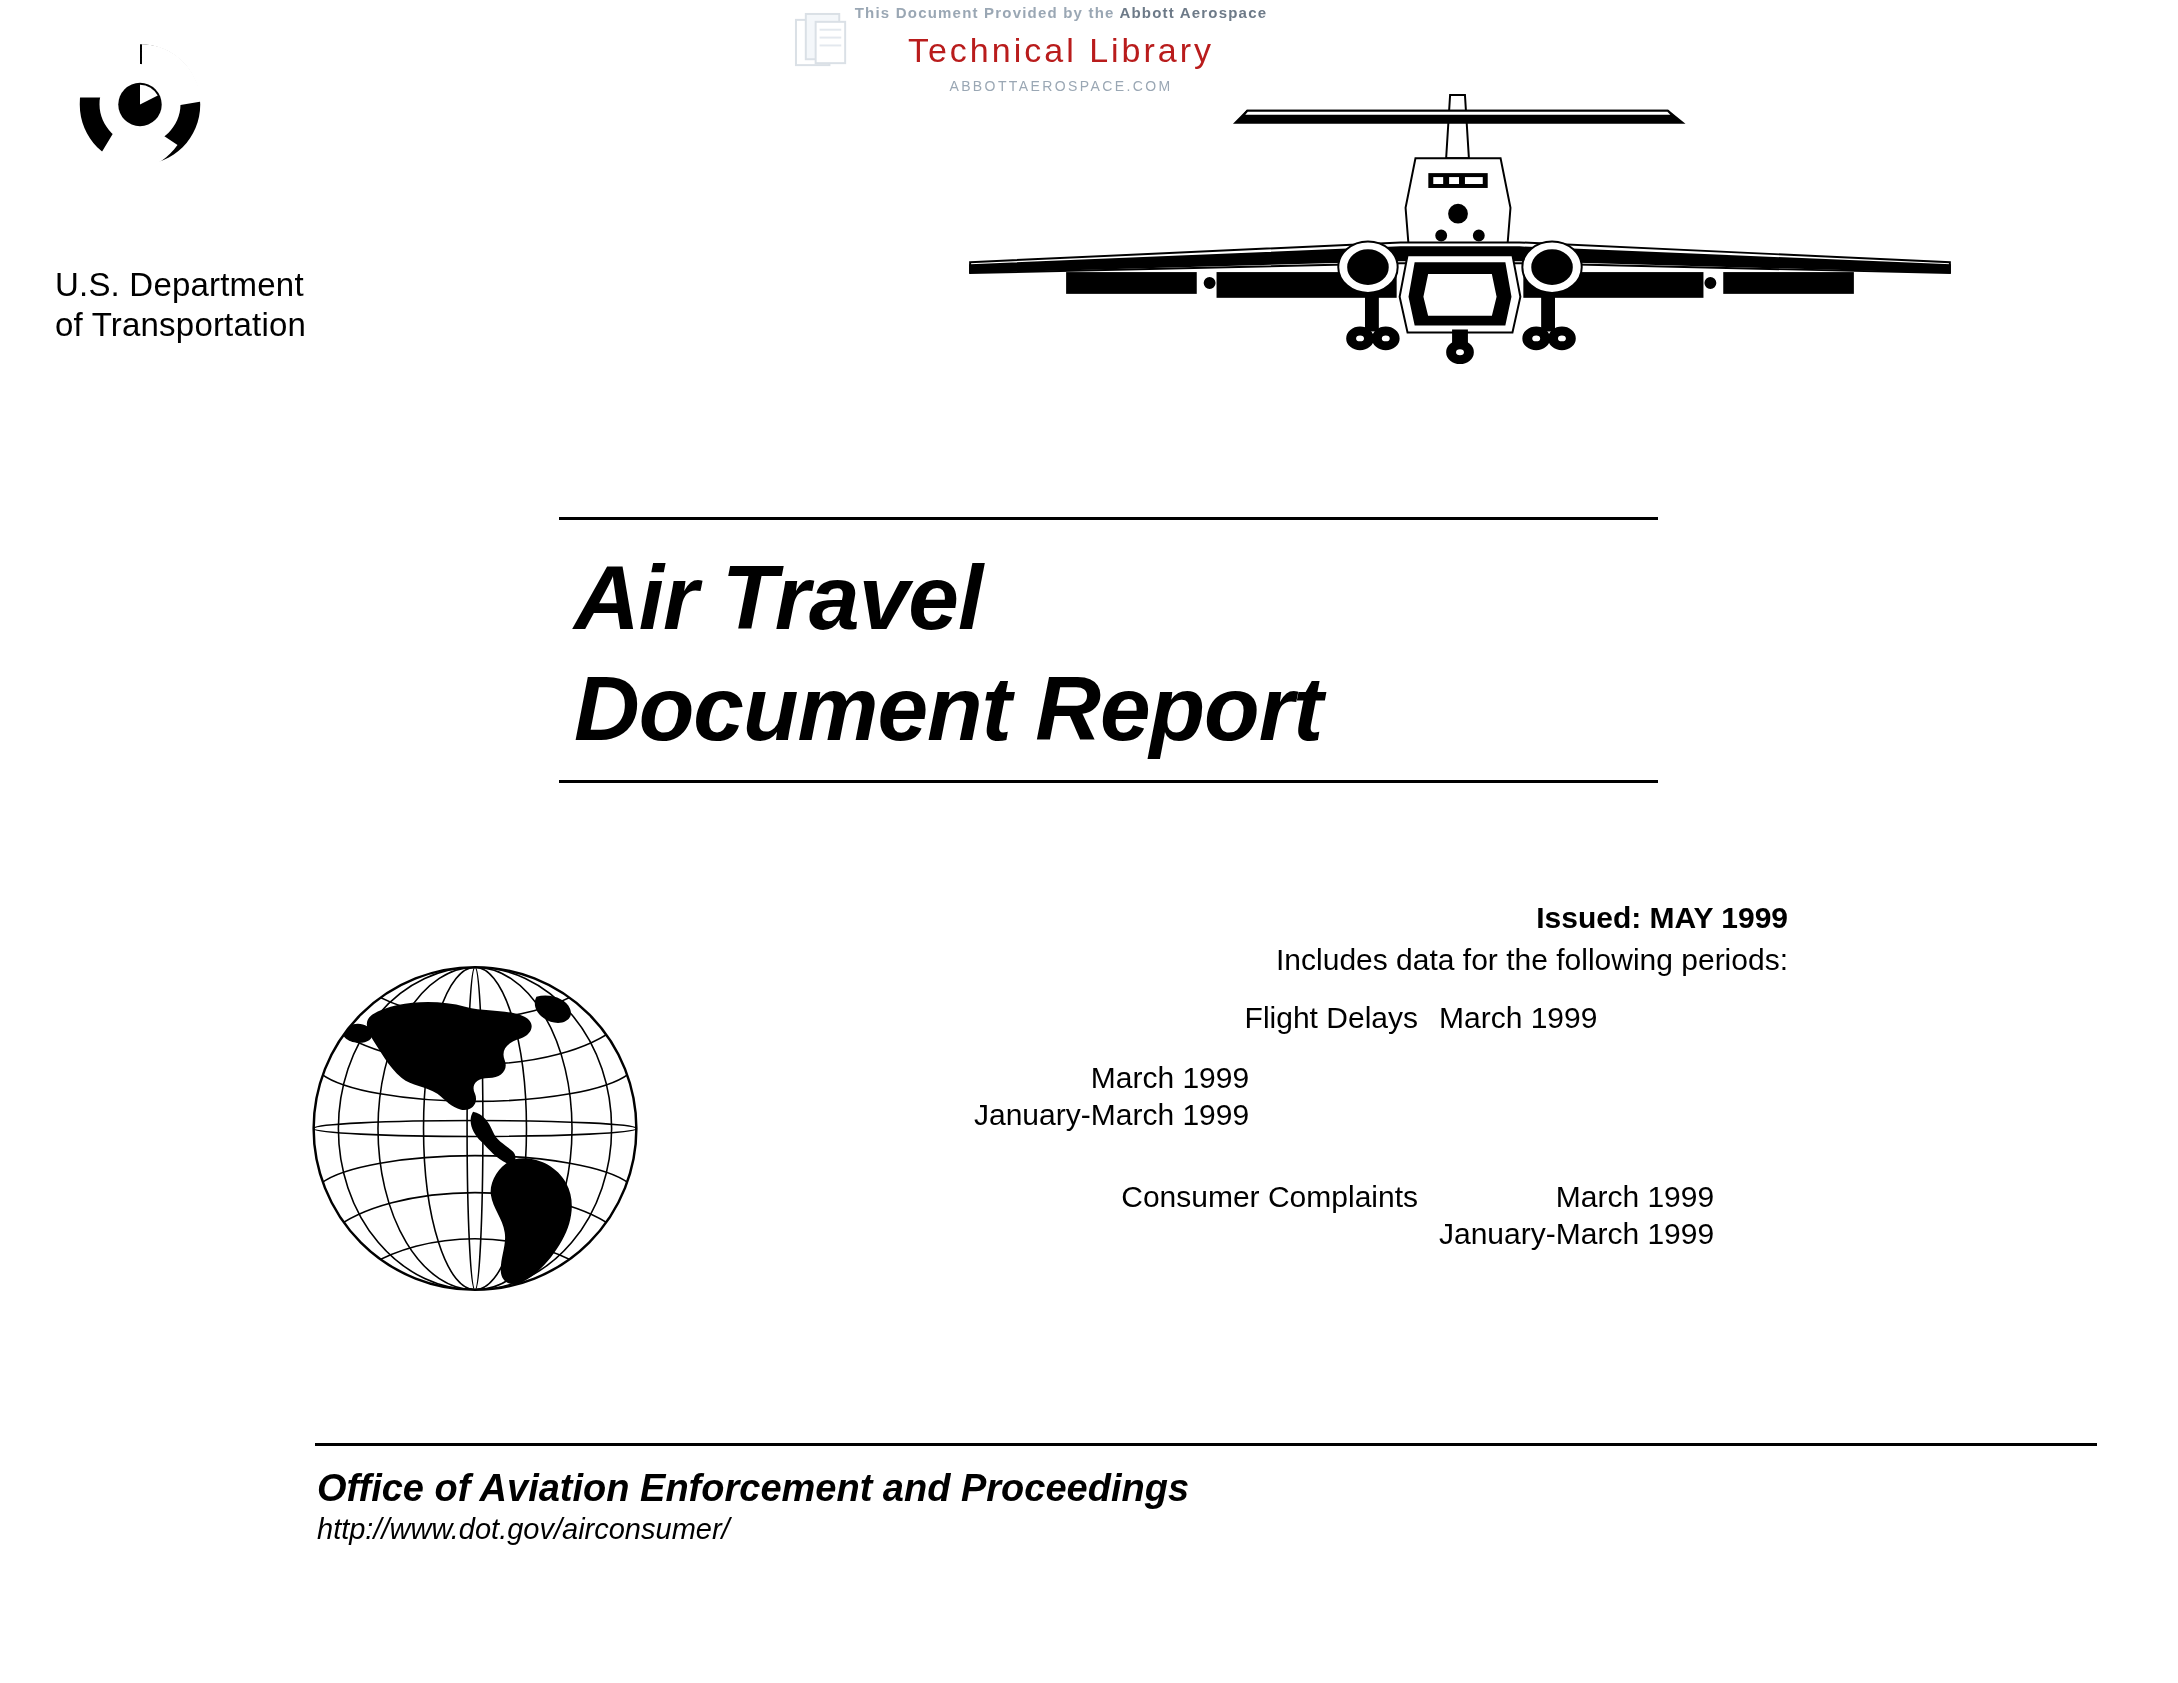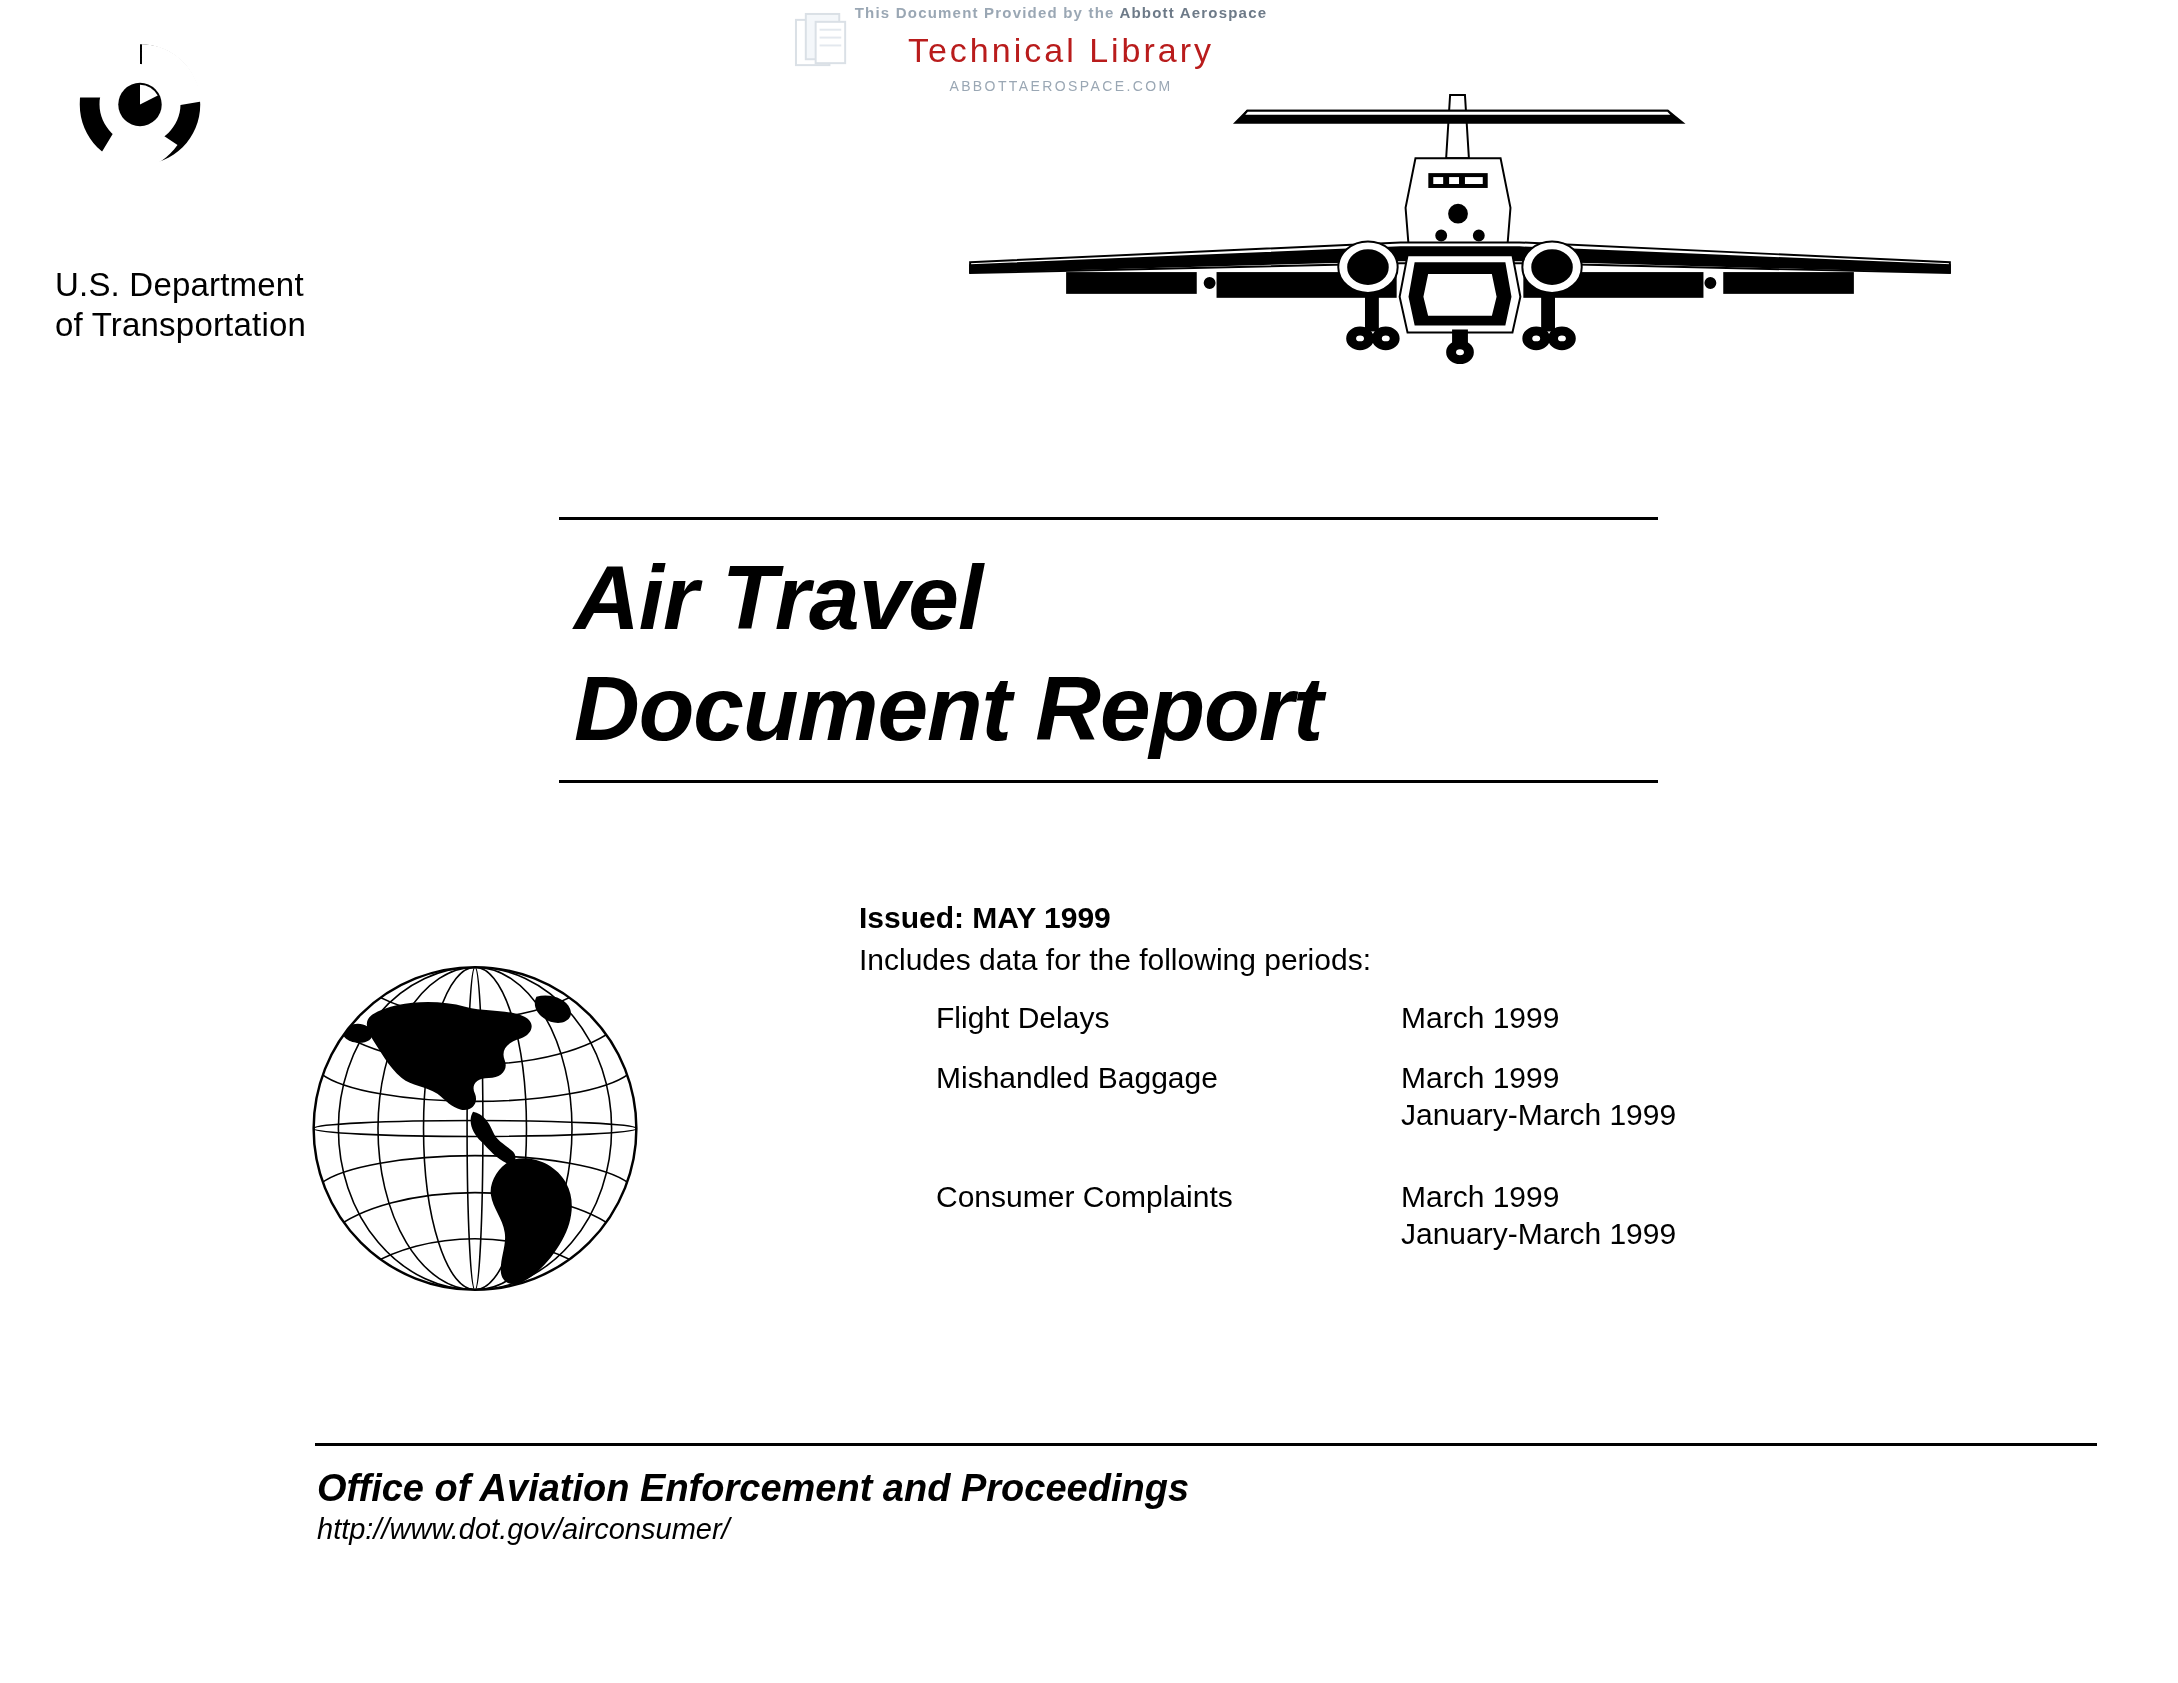--- a/index.html
+++ b/index.html
@@ -104,23 +104,24 @@
     font-style: italic;
     line-height: 1.22;
     letter-spacing: -1px;
     padding: 22px 0 10px 15px;
   }
   .title-line { display: block; }
 
   
   .issued-wrap {
     position: absolute;
-    left: 859px;
+    left: 897px;
     top: 901px;
     width: 891px;
+    text-align: right;
   }
   .issued-label {
     font-size: 30px;
     font-weight: bold;
     margin-bottom: 8px;
   }
   .issued-sub {
     font-size: 30px;
     margin-bottom: 22px;
   }
@@ -334,21 +335,20 @@
   <div class="periods">
 
     <div class="period-row">
       <div class="period-name">Flight Delays</div>
       <div class="period-values">
         <span>March 1999</span>
       </div>
     </div>
 
     <div class="period-row">
-      <div class="period-name">Mishandled Baggage</div>
       <div class="period-values">
         <span>March 1999</span>
         <span>January-March 1999</span>
       </div>
     </div>
 
     <div class="period-row">
     </div>
 
     <div class="period-row">

